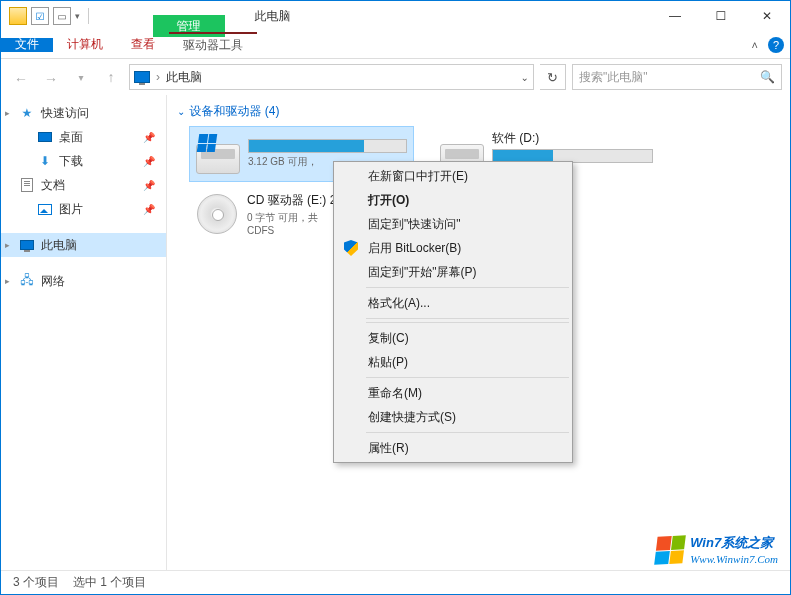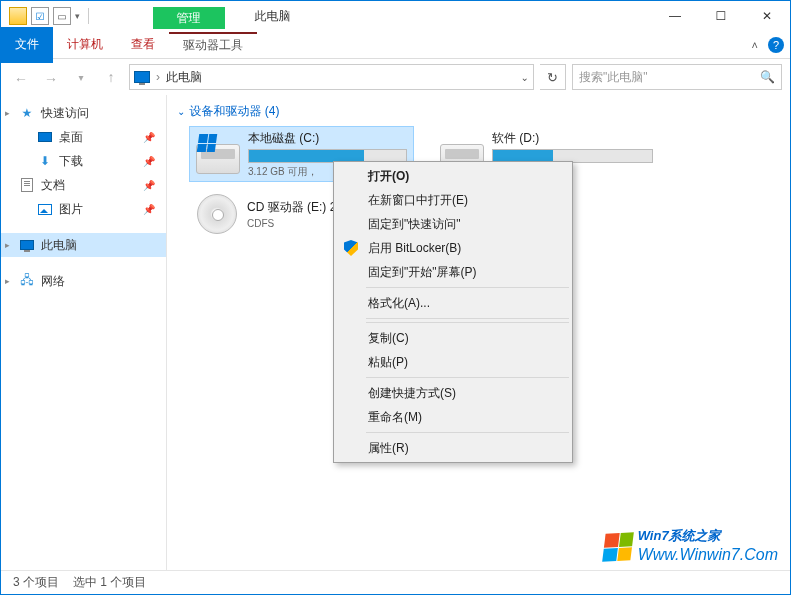--- a/index.html
+++ b/index.html
@@ -6,29 +6,29 @@
   body { width: 791px; height: 595px; background: #fff; position: relative; overflow: hidden; border: 1px solid #0078d7; }
   
   
   .titlebar { height: 30px; display: flex; align-items: center; background: #fff; position: relative; }
   .qat { display: flex; align-items: center; gap: 4px; padding-left: 8px; }
   .qat-icon { width: 18px; height: 18px; background: #fff; border: 1px solid #999; display: flex; align-items: center; justify-content: center; font-size: 10px; color: #555; }
   .qat-icon.folder { background: linear-gradient(#ffe9a6,#ffc933); border-color: #d6a100; }
   .qat-icon.check { color: #0078d7; }
   .qat-sep { width: 1px; height: 16px; background: #ccc; margin: 0 4px; }
   .qat-drop { font-size: 9px; color: #666; }
-  .title-tabs { display:flex; align-items:flex-start; height:30px; margin-left:60px;margin-top:12px; }
+  .title-tabs { display:flex; align-items:flex-end; height:30px; margin-left:60px;margin-top:12px; }
   .title-tab { width:72px; height:22px; background:#1cc45f; color:#fff; font-size:12px; display:flex; align-items:center; justify-content:center; }
   .title-text { margin-left: 30px; font-size: 12px; color: #333; }
   .win-controls { position:absolute; right:0; top:0; display:flex; }
   .win-btn { width:46px; height:30px; display:flex; align-items:center; justify-content:center; font-size:12px; color:#333; }
   
   
   .ribbon { height: 28px; display:flex; align-items:center; border-bottom:1px solid #ddd; position:relative; }
-  .ribbon-file { background:#0078d7; color:#fff; height:36px; padding:0 14px; font-size:12px; display:flex; align-items:center; }
+  .ribbon-file { background:#0078d7; color:#fff; height:14px; padding:0 14px; font-size:12px; display:flex; align-items:center; }
   .ribbon-tab { height:25px; padding:0 14px; font-size:12px; color:#b91c1c; display:flex; align-items:center; }
   .ribbon-tab.tool { border-top:2px solid #7f1d1d; color:#555; }
   .ribbon-right { position:absolute; right:6px; display:flex; align-items:center; gap:10px; }
   .ribbon-arrow { font-size:11px; color:#555; }
   .help-icon { width:16px; height:16px; border-radius:50%; background:#0078d7; color:#fff; font-size:11px; display:flex; align-items:center; justify-content:center; }
   
   
   .addressbar { height:36px; display:flex; align-items:center; padding:4px 8px; gap:6px; }
   .nav-btn { width:24px; height:24px; border:none; background:none; color:#aaa; display:flex; align-items:center; justify-content:center; font-size:14px; }
   .addr-box { flex:1; height:26px; border:1px solid #ccc; display:flex; align-items:center; padding:0 4px; gap:6px; font-size:12px; color:#333; }
@@ -94,21 +94,21 @@
   
   .statusbar { height:24px; border-top:1px solid #e5e5e5; display:flex; align-items:center; padding:0 12px; font-size:12px; color:#555; gap:14px; }
   
   
   .watermark { position:absolute; right:12px; bottom:28px; font-size:13px; font-style:italic; font-weight:bold; color:#0066cc; text-align:left; line-height:1.3; display:flex; align-items:center; gap:6px;margin-top:48px; }
   .watermark .flag { width:28px; height:28px; display:grid; grid-template-columns:1fr 1fr; grid-template-rows:1fr 1fr; gap:1px; transform:skewX(-10deg) rotate(-3deg); }
   .watermark .flag span:nth-child(1){background:#f25022;} 
   .watermark .flag span:nth-child(2){background:#7fba00;} 
   .watermark .flag span:nth-child(3){background:#00a4ef;} 
   .watermark .flag span:nth-child(4){background:#ffb900;}
-  .watermark .wm-sub { font-size:16px; color:#0078d7; font-weight:normal; }
+  .watermark .wm-sub { font-size:11px; color:#0078d7; font-weight:normal;font-family:Liberation Serif, serif; }
 </style>
 </head>
 <body>
 
 <div class="titlebar">
   <div class="qat">
     <div class="qat-icon folder"></div>
     <div class="qat-icon check">☑</div>
     <div class="qat-icon">▭</div>
     <span class="qat-drop">▾</span>
@@ -218,21 +218,20 @@
           <div class="drive-icon">
             <div class="hdd"></div>
             <div class="winlogo">
               <span></span>
               <span></span>
               <span></span>
               <span></span>
             </div>
           </div>
           <div class="drive-info">
-            <div class="drive-name">本地磁盘 (C:)</div>
             <div class="drive-bar">
               <div class="drive-bar-fill" style="width:73%"></div>
             </div>
             <div class="drive-sub">3.12 GB 可用，</div>
           </div>
         </div>
         <div class="drive">
           <div class="drive-icon">
             <div class="hdd"></div>
           </div>
@@ -243,33 +242,34 @@
             </div>
             <div class="drive-sub">共 47.6 GB</div>
           </div>
         </div>
         <div class="drive">
           <div class="drive-icon">
             <div class="cd-icon"></div>
           </div>
           <div class="drive-info">
             <div class="drive-name">CD 驱动器 (E:) 2</div>
+            <div class="drive-sub">0 字节 可用，共</div>
             <div class="drive-sub">CDFS</div>
           </div>
         </div>
       </div>
   </div>
 </div>
 
 <div class="context-menu" id="ctxmenu">
+    <div class="cm-item">
+      <span>在新窗口中打开(E)</span>
+    </div>
     <div class="cm-item bold">
       <span>打开(O)</span>
-    </div>
-    <div class="cm-item">
-      <span>在新窗口中打开(E)</span>
     </div>
     <div class="cm-item">
       <span>固定到"快速访问"</span>
     </div>
     <div class="cm-item">
       <span class="cm-iconcol">
         <span class="shield"></span>
       </span>
       <span>启用 BitLocker(B)</span>
     </div>
@@ -283,24 +283,24 @@
     <div class="cm-sep"></div>
     <div class="cm-sep"></div>
     <div class="cm-item">
       <span>复制(C)</span>
     </div>
     <div class="cm-item">
       <span>粘贴(P)</span>
     </div>
     <div class="cm-sep"></div>
     <div class="cm-item">
+      <span>重命名(M)</span>
+    </div>
+    <div class="cm-item">
       <span>创建快捷方式(S)</span>
-    </div>
-    <div class="cm-item">
-      <span>重命名(M)</span>
     </div>
     <div class="cm-sep"></div>
     <div class="cm-item">
       <span>属性(R)</span>
     </div>
   </div>
 
 <div class="statusbar">
   <span>3 个项目</span>
   <span>选中 1 个项目</span>

